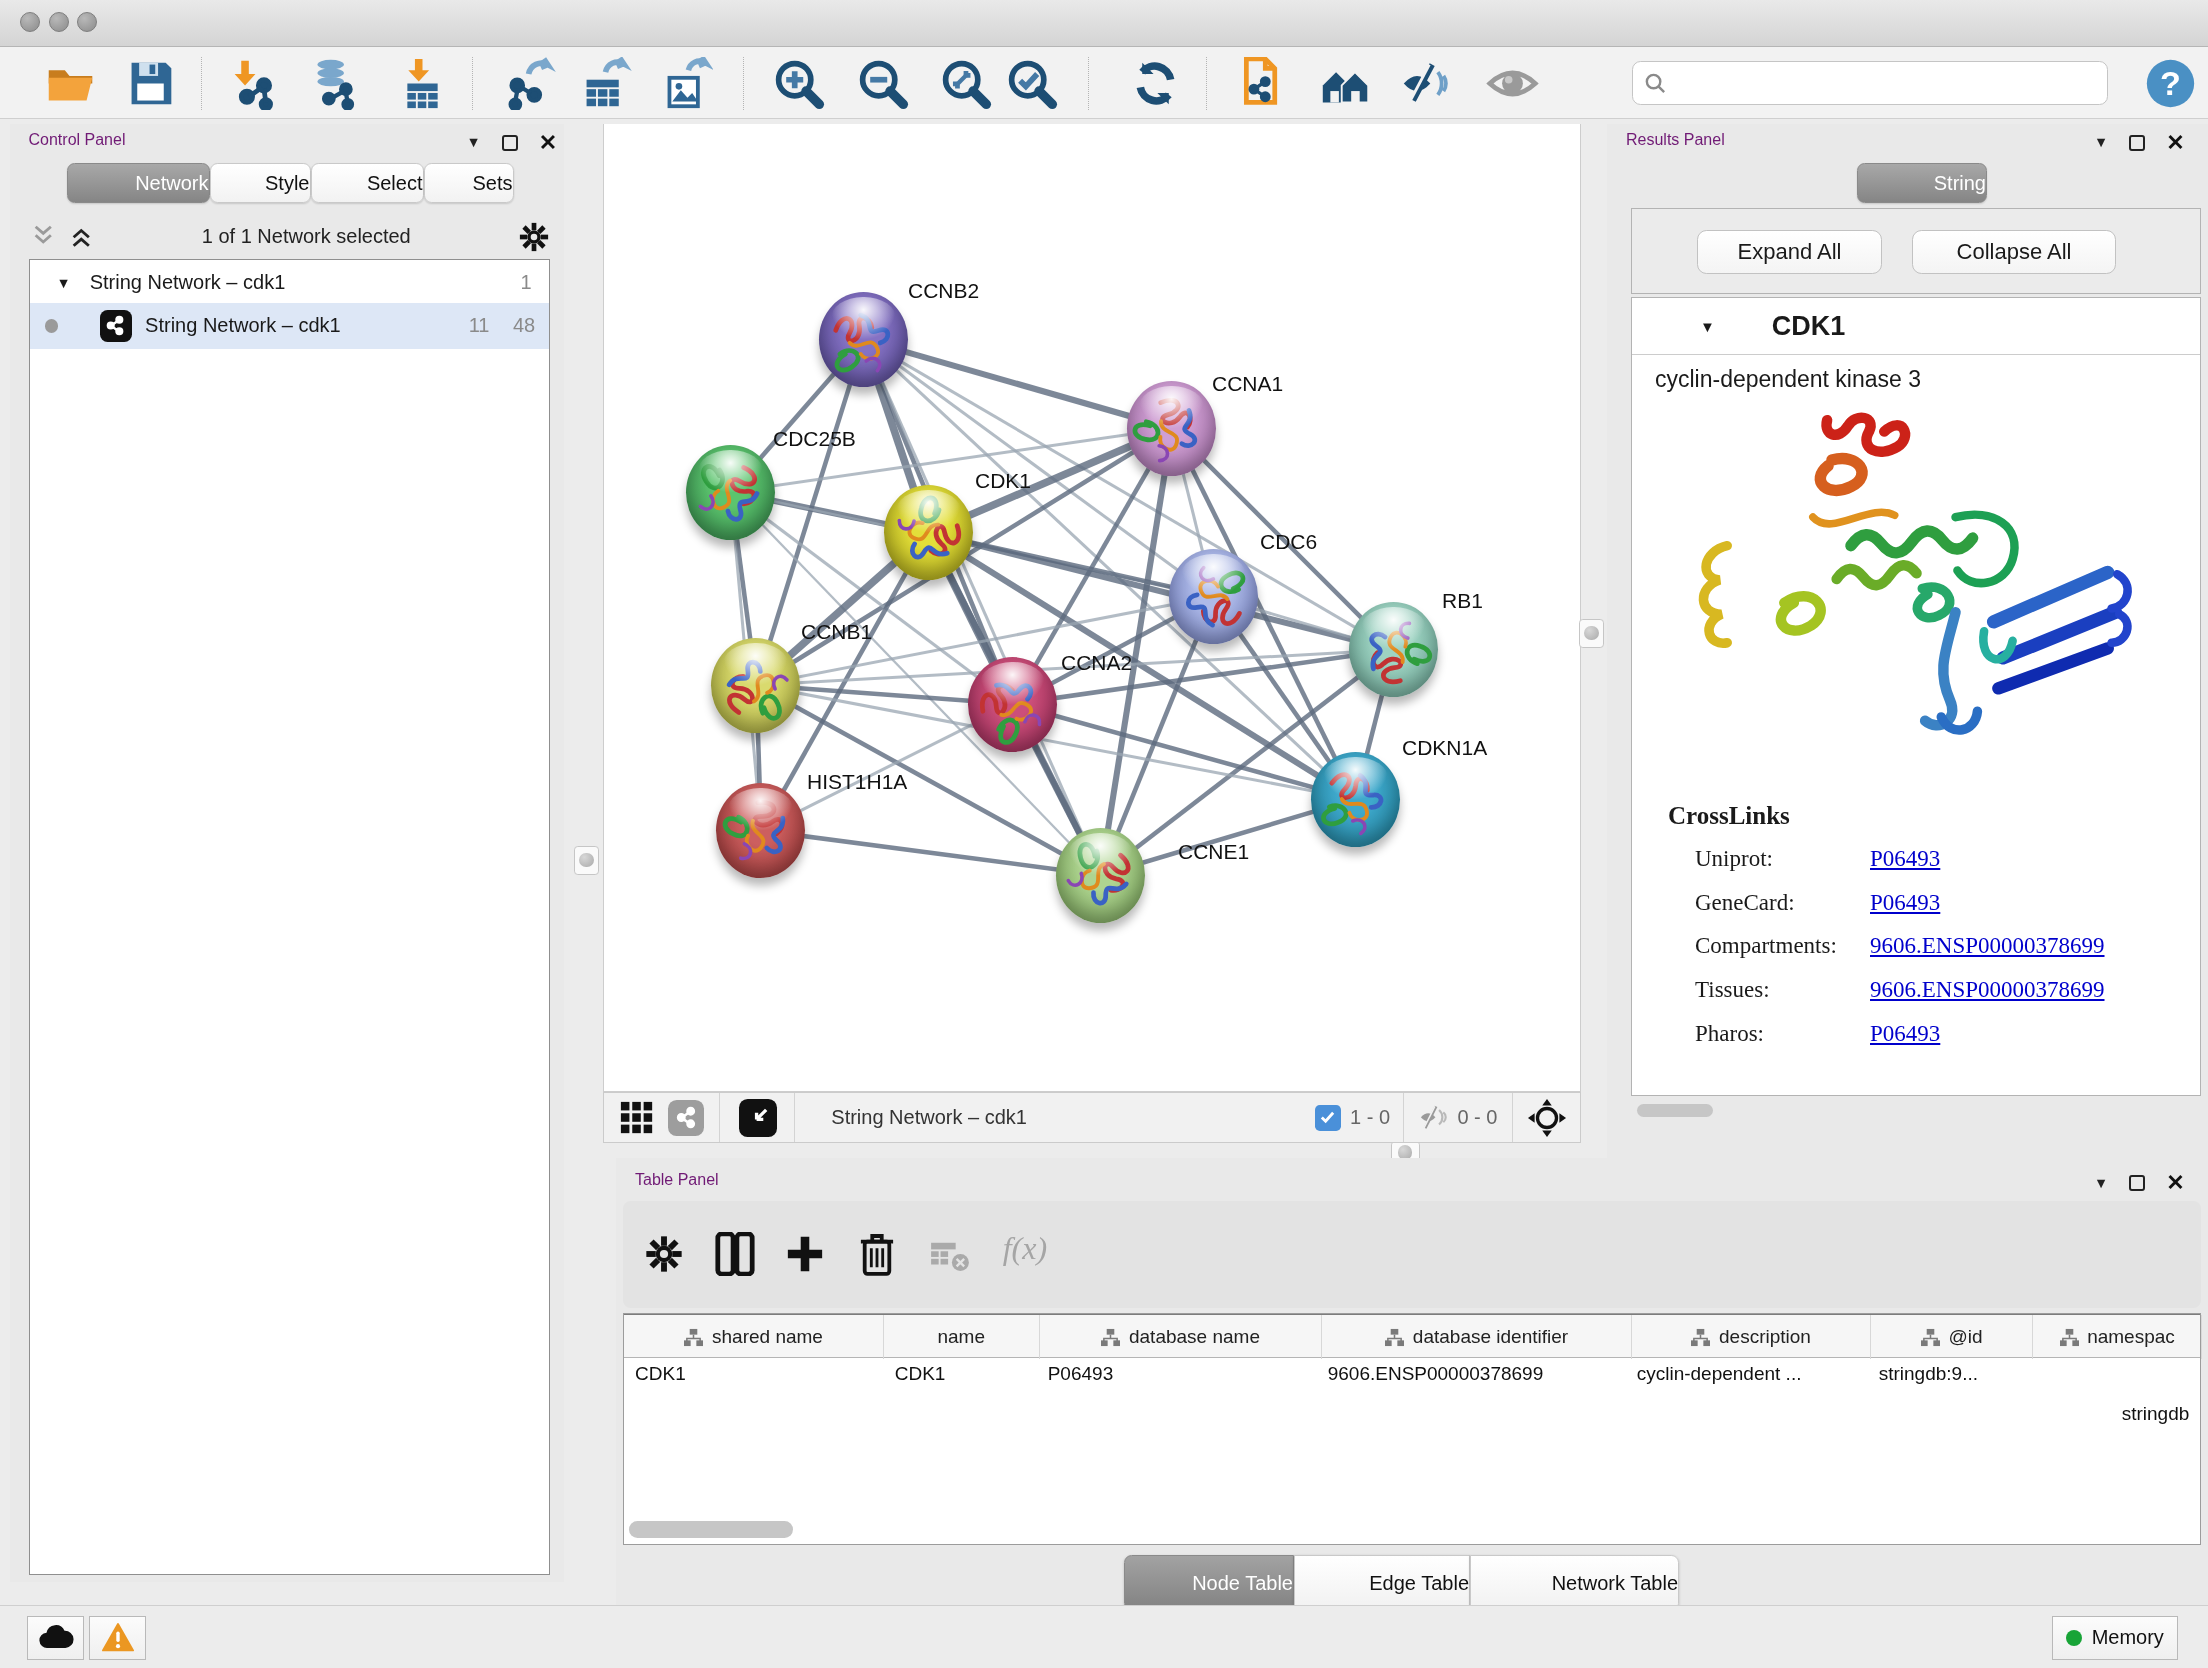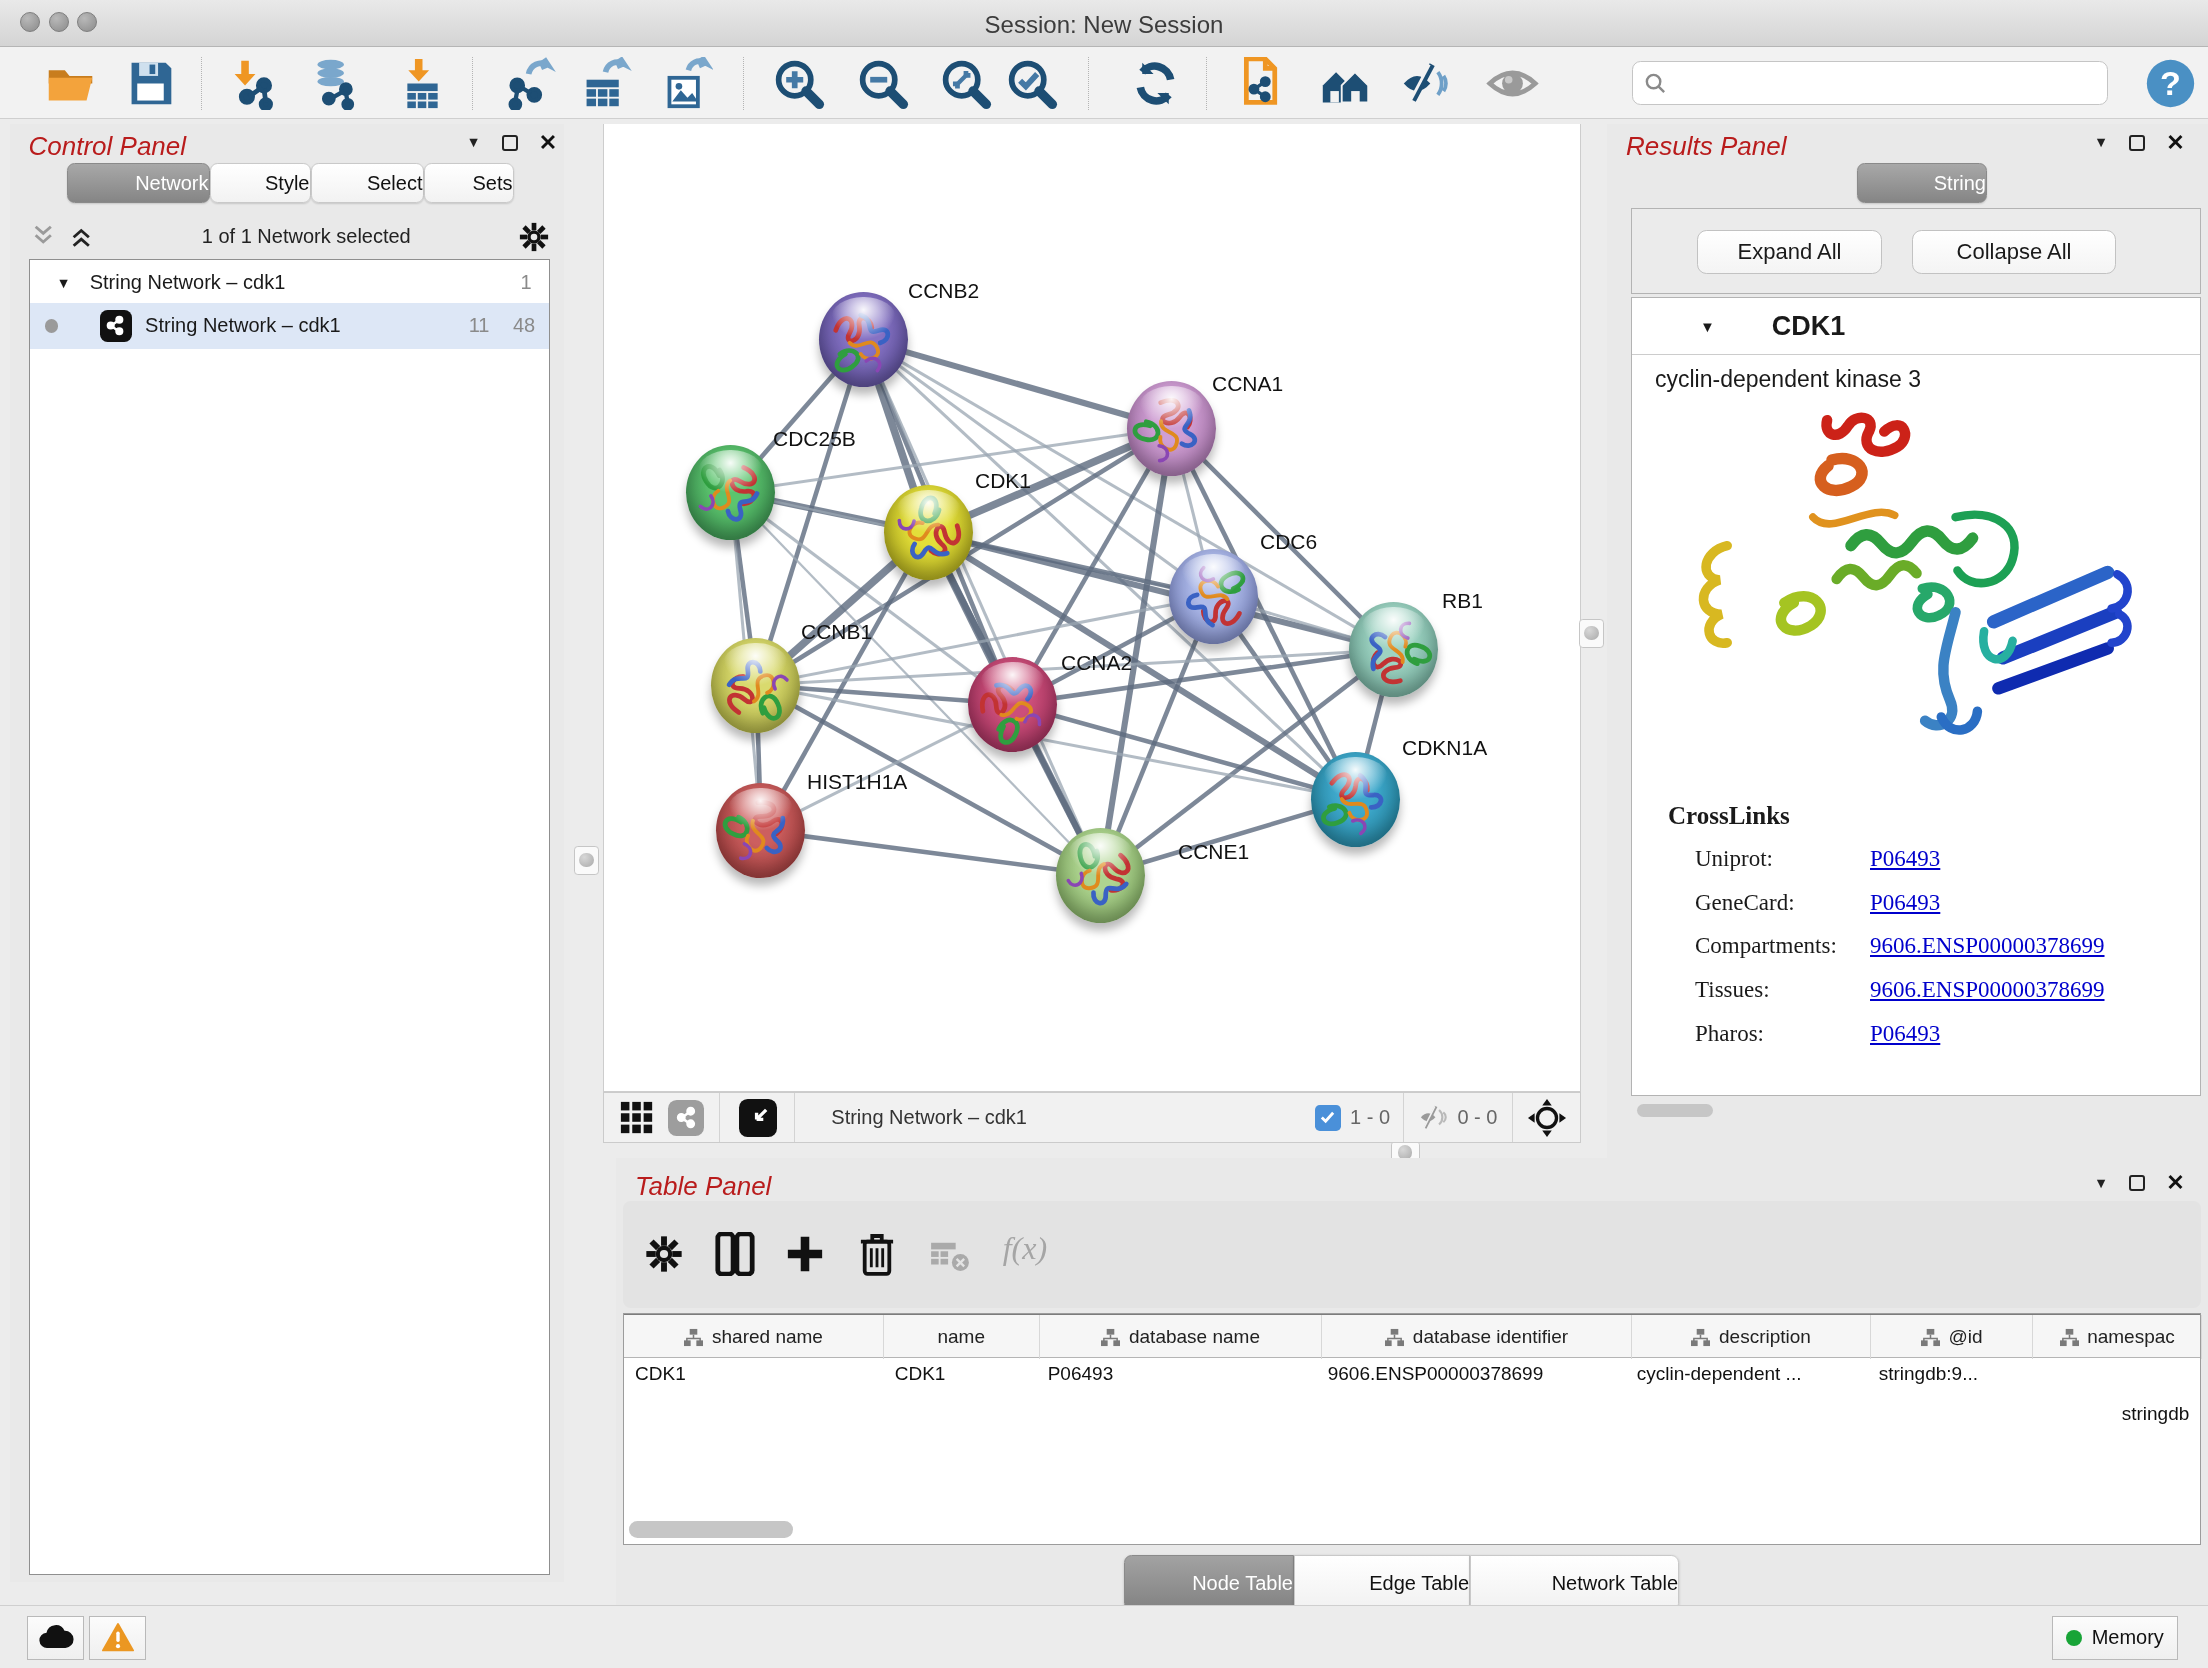--- a/index.html
+++ b/index.html
@@ -15,21 +15,21 @@
   .wintitle { top:10.5px; width:100%; text-align:center; font-size:24px; color:#3c3c3c; }
 
   
   .toolbar { left:0; top:47px; width:2208px; height:72px; background:#f2f2f2; border-bottom:1px solid #cfcfcf; }
   .tbsep { top:9.5px; width:0; height:53px; border-left:1.9px dotted #b4b4b4; }
   .tbicon { top:9.5px; width:53px; height:53px; }
   .searchbox { left:1632px; top:14.3px; width:476px; height:44px; background:#fff;
     border:1.9px solid #c5c5c5; border-radius:8.6px; display:flex; align-items:center; padding-left:9.5px; }
 
   
-  .ptitle { font-size:26px; color:#b91c1c;font-style:italic; }
+  .ptitle { font-size:16px; color:#701a75; }
   .wctrl { display:flex; gap:21px; align-items:center; }
   .caret { font-size:14.3px; color:#222; line-height:1; }
   .floatbox { width:16px; height:16px; border:2.4px solid #222; border-radius:2.9px; }
   .closex { font-size:22px; font-weight:bold; color:#111; line-height:1; }
   .tab { height:40px; display:flex; align-items:center; justify-content:flex-end;
     background:linear-gradient(#ffffff,#f2f2f2); border:1px solid #c9c9c9; font-size:20px;
     border-radius:7.6px; box-shadow:0 1px 1.9px rgba(0,0,0,.15); color:#111; }
   .tab.sel { background:linear-gradient(#a8a8a8,#858585); color:#fff; border-color:#8a8a8a; }
 
   
@@ -102,21 +102,20 @@
       <path d="M-10,1 c7,7 15,-7 20,4 c3,7 -8,10 -12,4" stroke="#e08a1e" stroke-width="2.8"></path>
       <path d="M2,14 c6,-5 13,1 8,7" stroke="#8a46b4" stroke-width="2.6"></path>
     </g>
   </defs>
 </svg>
 
 <div class="abs titlebar">
   <div class="abs tlight" style="left:20px"></div>
   <div class="abs tlight" style="left:49px"></div>
   <div class="abs tlight" style="left:77px"></div>
-  <div class="abs wintitle">Session: New Session</div>
 </div>
 
 <div class="abs toolbar">
   <span class="abs tbicon" style="left:44px">
     <svg viewBox="0 0 56 56">
         <path d="M5 14h17l5 6h24v8H5z" fill="#c87d1e"></path>
         <path d="M5 22h46l-6 24H5z" fill="#f3a33c"></path>
       </svg>
   </span>
   <span class="abs tbicon" style="left:124px">

